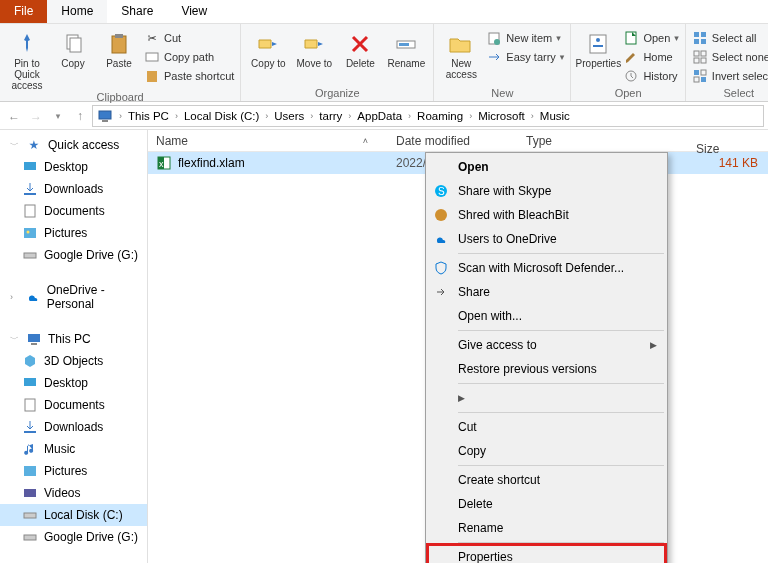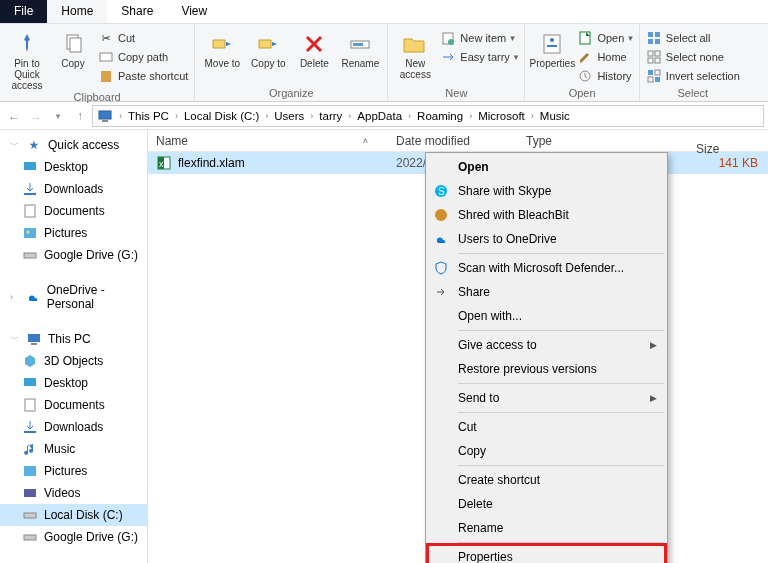--- a/index.html
+++ b/index.html
@@ -1,20 +1,20 @@
 <!DOCTYPE html>
 <html><head>
 <meta charset="utf-8">
 <style>
 * { box-sizing: border-box; margin: 0; padding: 0; font-family: "Segoe UI", Tahoma, sans-serif; }
 body { background: #fff; width: 768px; height: 563px; overflow: hidden; font-size: 12px; color: #000; }
 
 
 .menubar { display: flex; height: 24px; background: #fff; border-bottom: 1px solid #e1e1e1; }
-.menubar .file-tab { background: #0f172a; color: #fff; padding: 4px 14px; font-size: 12px; }
+.menubar .file-tab { background: #c2410c; color: #fff; padding: 4px 14px; font-size: 12px; }
 .menubar .menu-tab { padding: 4px 14px; font-size: 12px; }
 .menubar .menu-tab.active { background: #f5f6f7; }
 
 
 .ribbon { display: flex; height: 78px; background: #f5f6f7; border-bottom: 1px solid #d0d0d0; }
 .ribbon-group { display: flex; flex-direction: column; align-items: center; border-right: 1px solid #e0e0e0; padding: 2px 6px 0; position: relative; }
 .ribbon-group-label { font-size: 11px; color: #666; margin-top: auto; padding-bottom: 2px; }
 .ribbon-row { display: flex; align-items: flex-start; gap: 4px; }
 .big-btn { display: flex; flex-direction: column; align-items: center; width: 42px; font-size: 10px; color: #333; gap: 0; padding-top: 4px; }
 .big-btn .ico { width: 28px; height: 28px; display: flex; align-items: center; justify-content: center; }
@@ -92,20 +92,29 @@
       </div>
       <div class="big-btn">
         <span class="ico">
             <svg width="24" height="24">
               <rect x="6" y="3" width="11" height="14" fill="#fff" stroke="#888"></rect>
               <rect x="9" y="6" width="11" height="14" fill="#fff" stroke="#888"></rect>
             </svg>
           </span>
         <span>Copy</span>
       </div>
+      <div class="big-btn">
+        <span class="ico">
+            <svg width="24" height="24">
+              <rect x="5" y="4" width="14" height="17" fill="#d9a24a" stroke="#a07020"></rect>
+              <rect x="8" y="2" width="8" height="4" fill="#888"></rect>
+            </svg>
+          </span>
+        <span>Paste</span>
+      </div>
       <div class="small-stack">
         <div class="small-btn">
             <span class="ico">✂</span>
             <span>Cut</span>
           </div>
         <div class="small-btn">
             <span class="ico">
               <svg width="14" height="14">
                 <rect x="1" y="3" width="12" height="8" fill="#fff" stroke="#888"></rect>
               </svg>
@@ -127,30 +136,30 @@
 
   <div class="ribbon-group">
     <div class="ribbon-row">
       <div class="big-btn">
         <span class="ico">
             <svg width="24" height="24">
               <path d="M3 8h12v8H3z" fill="#f7d36f" stroke="#c8a030"></path>
               <path d="M16 10l5 2-5 2z" fill="#3a7bc8"></path>
             </svg>
           </span>
-        <span style="text-align:center;line-height:1.1">Move to</span>
+        <span style="text-align:center;line-height:1.1">Copy to</span>
       </div>
       <div class="big-btn">
         <span class="ico">
             <svg width="24" height="24">
               <path d="M3 8h12v8H3z" fill="#f7d36f" stroke="#c8a030"></path>
               <path d="M16 10l5 2-5 2z" fill="#3a7bc8"></path>
             </svg>
           </span>
-        <span style="text-align:center;line-height:1.1">Copy to</span>
+        <span style="text-align:center;line-height:1.1">Move to</span>
       </div>
       <div class="big-btn">
         <span class="ico">
             <svg width="24" height="24">
               <path d="M5 5l14 14M19 5L5 19" stroke="#d22" stroke-width="3"></path>
             </svg>
           </span>
         <span>Delete</span>
       </div>
       <div class="big-btn">
@@ -547,21 +556,20 @@
           <span class="lbl">Give access to</span>
           <span class="sub">▶</span>
         </div>
       <div class="ctxitem">
           <span class="ico"></span>
           <span class="lbl">Restore previous versions</span>
         </div>
       <div class="ctxsep"></div>
       <div class="ctxitem">
           <span class="ico"></span>
-          <span class="lbl">Send to</span>
           <span class="sub">▶</span>
         </div>
       <div class="ctxsep"></div>
       <div class="ctxitem">
           <span class="ico"></span>
           <span class="lbl">Cut</span>
         </div>
       <div class="ctxitem">
           <span class="ico"></span>
           <span class="lbl">Copy</span>

